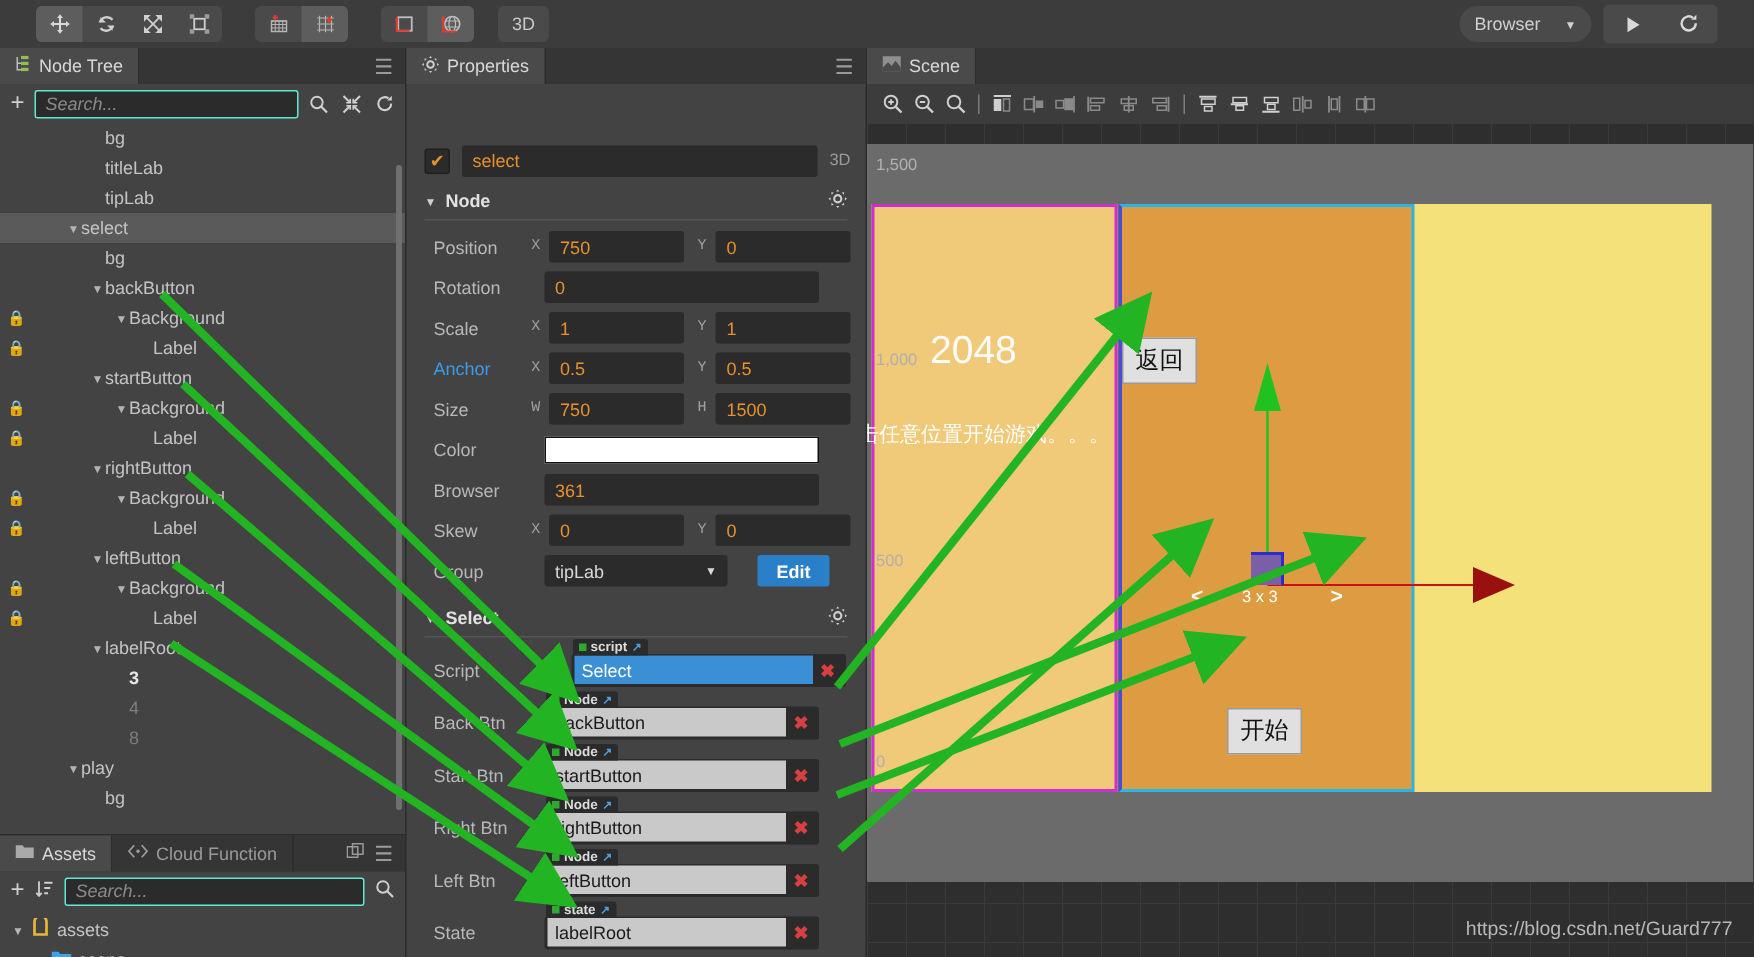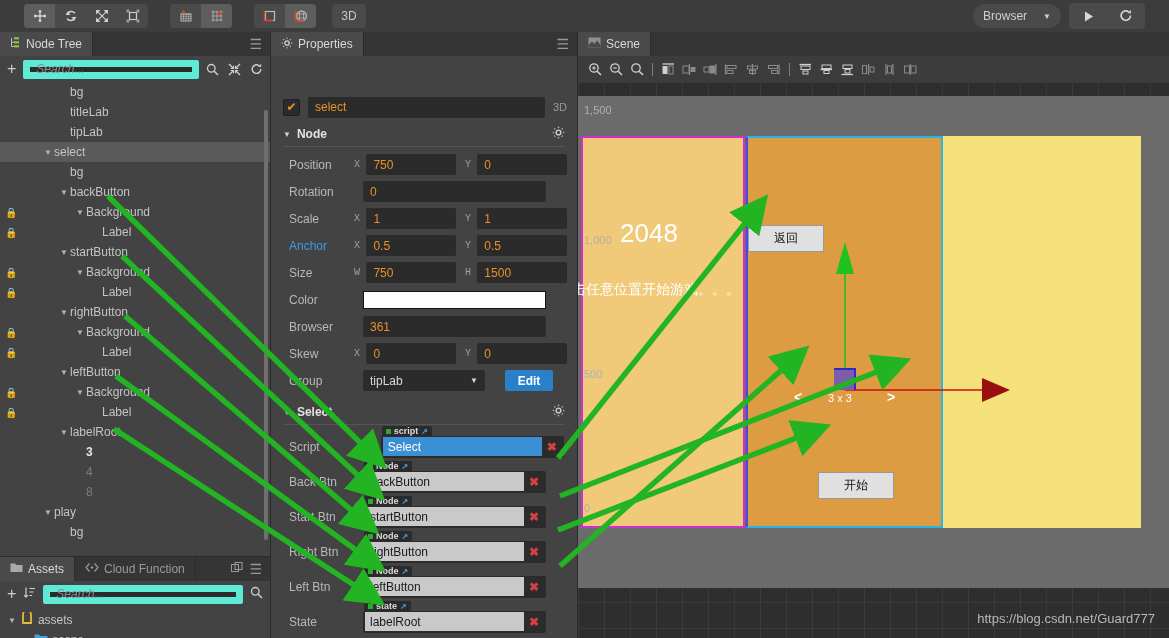--- a/index.html
+++ b/index.html
@@ -33,25 +33,25 @@
     position:relative; }
   .ptab { display:flex; align-items:center; gap:5px; padding:0 10px; background:#353535;
     color:#9a9a9a; font-size:12px; cursor:pointer; border-right:1px solid #2b2b2b; }
   .ptab.active { background:#4a4a4a; color:#d8d8d8; }
   .ptab-right { margin-left:auto; display:flex; align-items:center; gap:6px; padding:0 8px; }
   .ham { color:#9a9a9a; font-size:14px; cursor:pointer; line-height:1; }
 
   
   .leftcol { position:absolute; left:0; top:32px; width:270px; height:606px;
     background:#434343; display:flex; flex-direction:column; }
-  .nodetree { flex:0 0 524px; display:flex; flex-direction:column; background:#5eead4; }
+  .nodetree { flex:0 0 524px; display:flex; flex-direction:column; background:#5eead4;text-align:center; }
   .nt-search { height:26px; display:flex; align-items:center; gap:7px; padding:0 7px;
     background:#434343; }
   .plusbtn { color:#cfcfcf; font-size:16px; line-height:1; cursor:pointer; }
-  .searchbox { flex:1; height:19px; background:#2b2b2b; border:7px solid #5eead4;
+  .searchbox { flex:1; height:19px; background:#2b2b2b; border:1px solid #5eead4;
     border-radius:2px; color:#8a8a8a; font-size:12px; padding:0 6px; display:flex;
     align-items:center; font-style:italic; }
   .nt-icons { display:flex; align-items:center; gap:9px; color:#cfcfcf; }
   .nt-icons span { cursor:pointer; display:flex; }
 
   .tree { flex:1; overflow:hidden; position:relative; background:#434343; }
   .trow { height:20px; display:flex; align-items:center; position:relative;
     color:#c4c4c4; font-size:12px; cursor:pointer; }
   .trow.selected { background:#5a5a5a; }
   .trow .lock { position:absolute; left:5px; color:#e8612c; font-size:11px; }
@@ -148,21 +148,21 @@
   .rect-a { position:absolute; left:3px; top:54px; width:164px; height:392px;
     background:#f0c979; border:2px solid #cf2fcf; }
   .rect-b { position:absolute; left:168px; top:54px; width:197px; height:392px;
     background:#dd9c42; border:2px solid #28b6e8; border-left:2px solid #4a4ae0; }
   .rect-c { position:absolute; left:365px; top:54px; width:198px; height:392px;
     background:#f5e17a; }
   .ruler-txt { position:absolute; color:#b0b0b0; font-size:11px; }
   .game-title { position:absolute; color:#ffffff; font-size:26px; }
   .game-tip { position:absolute; color:#ffffff; font-size:14px; }
   .gbtn { position:absolute; background:#e0e0e0; border:1px solid #9a9a9a;
-    color:#111; font-size:12px; padding:4px 25px; text-align:center; }
+    color:#111; font-size:16px; padding:4px 8px; text-align:center; }
   .chevron { position:absolute; color:#fff; font-size:14px; font-weight:bold; }
   .gizmo-node { position:absolute; width:22px; height:22px; background:#7a5fa8;
     border-top:2px solid #2b2bd0; border-right:2px solid #2b2bd0; }
   .gizmo-lbl { position:absolute; color:#fff; font-size:11px; }
   .credit { position:absolute; right:14px; bottom:12px; color:#b8b8b8; font-size:13px; }
 
   .arrows { position:absolute; inset:0; pointer-events:none; }
   .ov { position:absolute; left:0; top:0; width:1169px; height:638px; pointer-events:none; }
 </style>
 </head>

